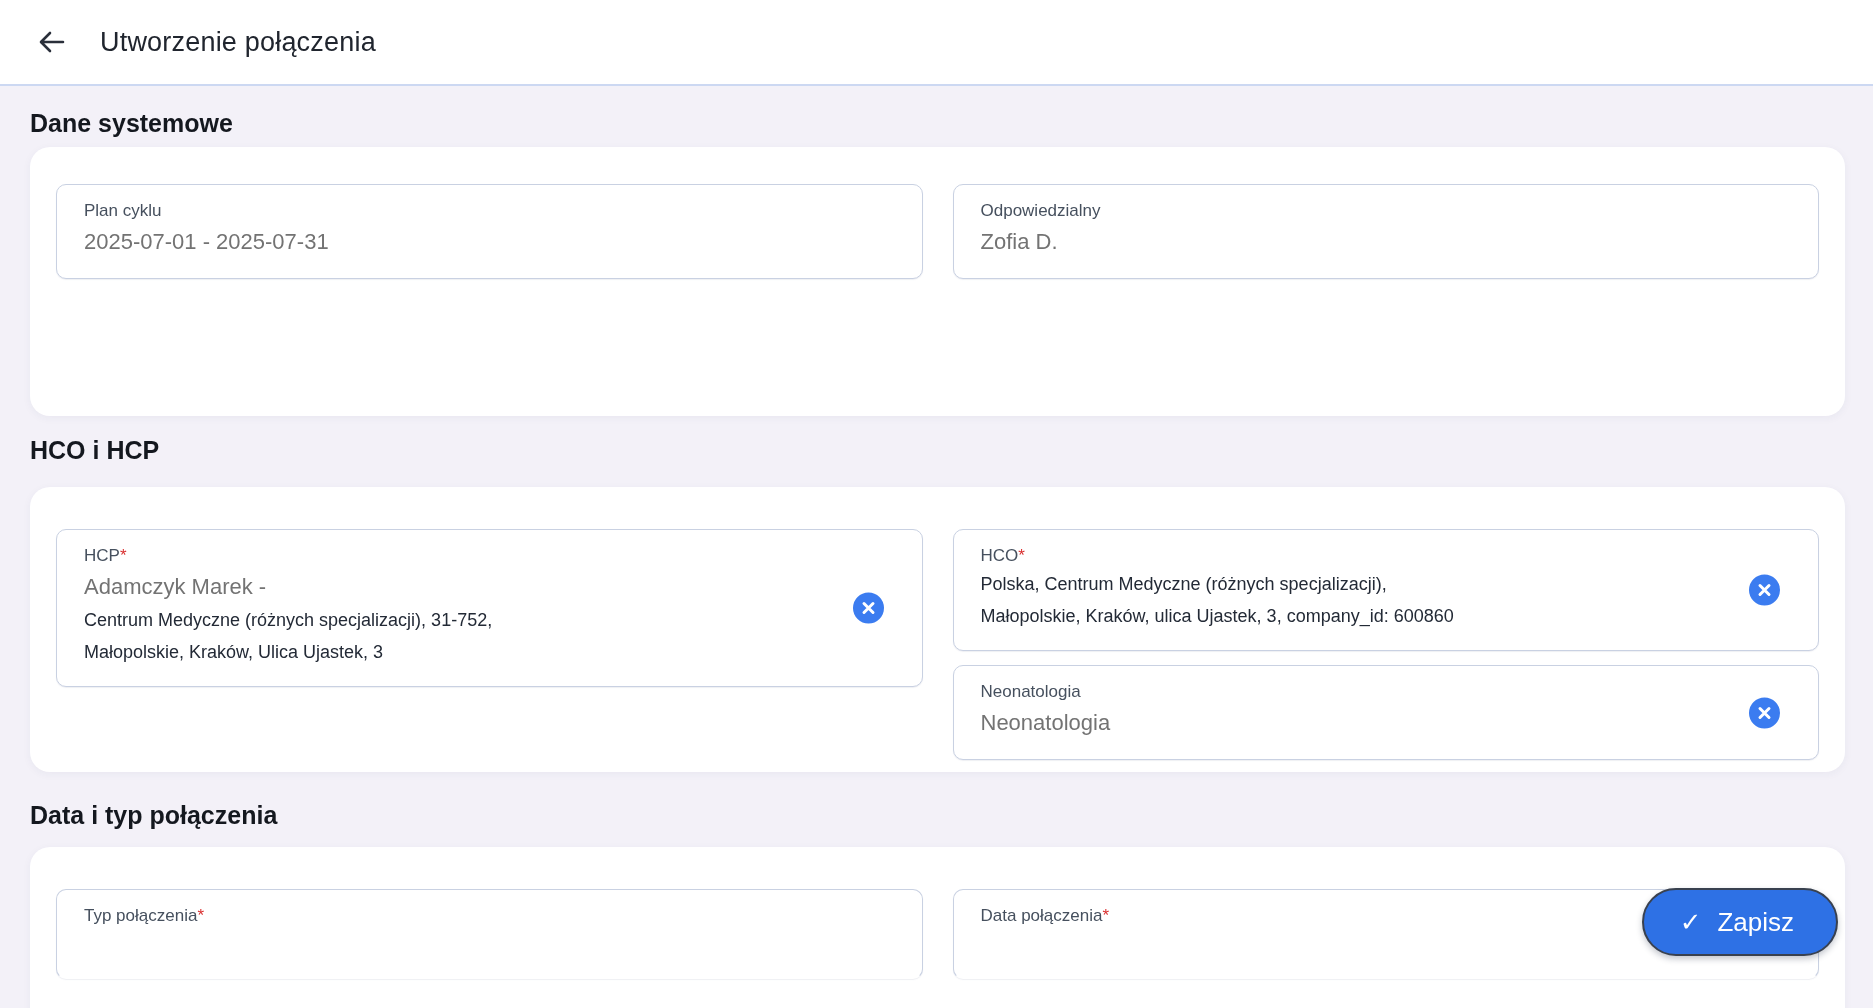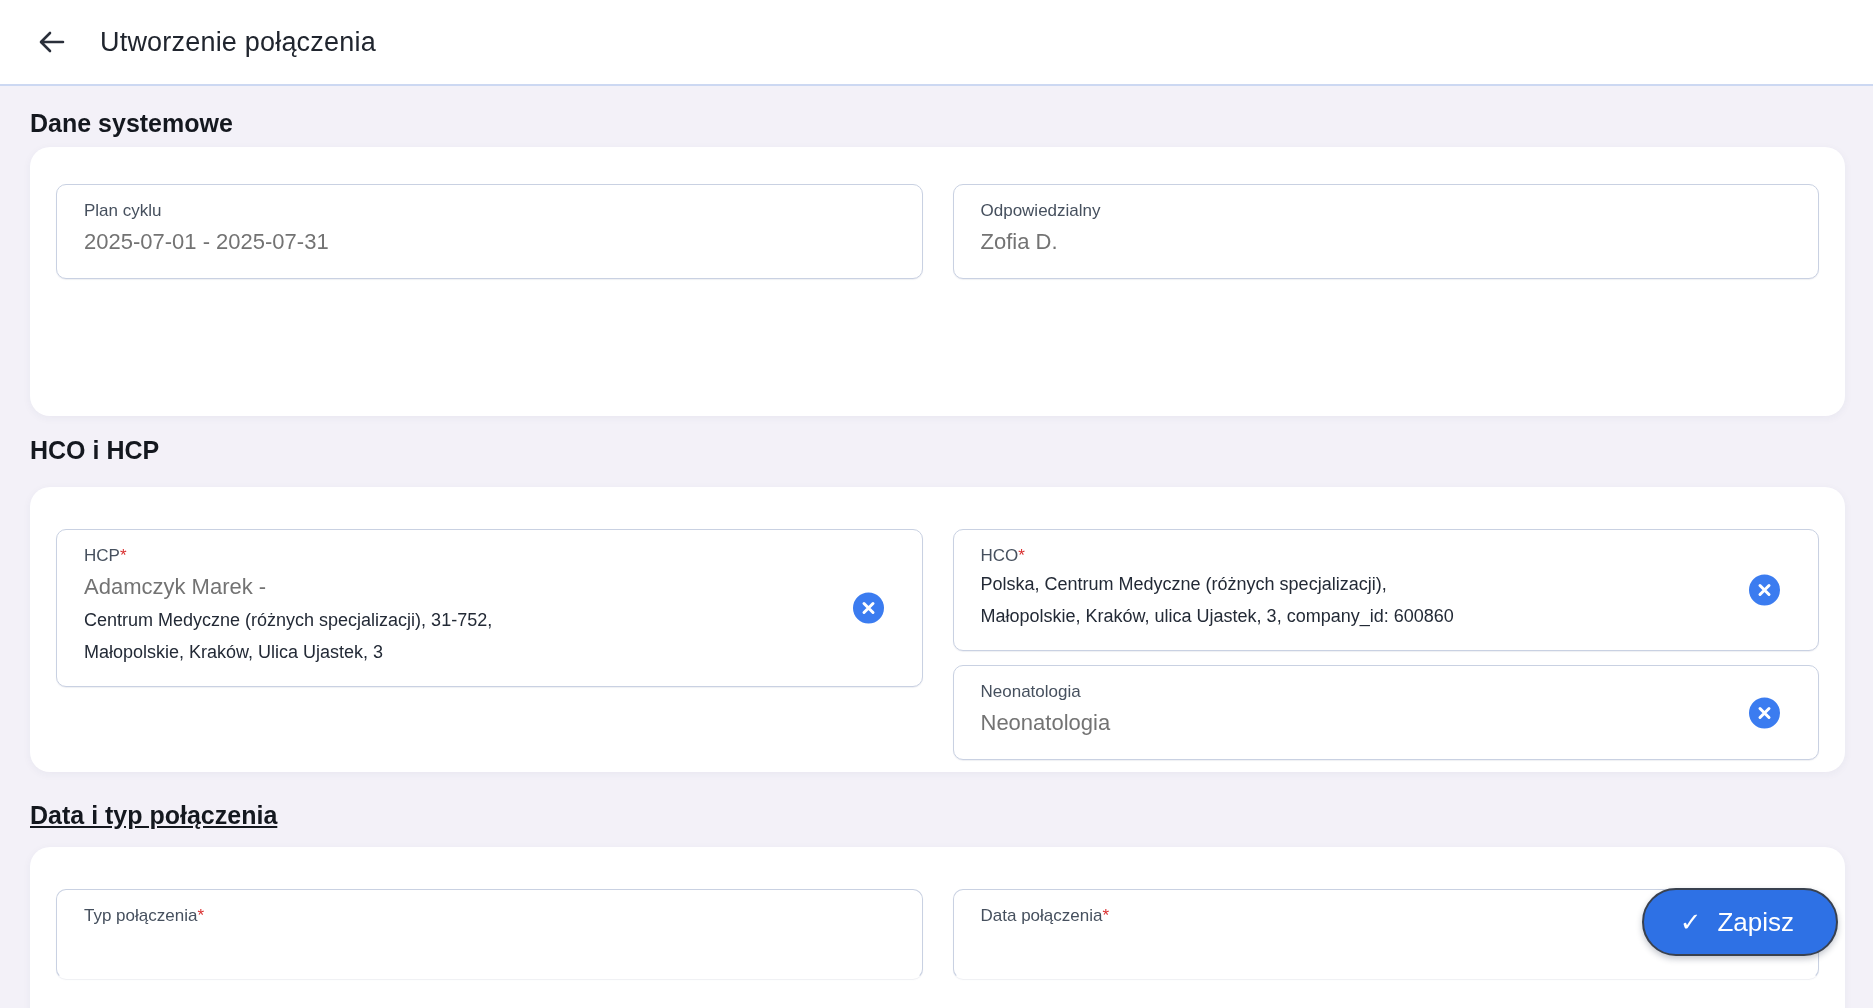--- a/index.html
+++ b/index.html
@@ -38,21 +38,21 @@
 
   
   .page { padding: 0 28px 0 30px; }
   .section-title {
     font-size: 25px;
     font-weight: 700;
     color: #14181f;
   }
   .section-title.first { margin-top: 23px; margin-bottom: 9px; }
   .section-title.second { margin-top: 20px; margin-bottom: 22px; }
-  .section-title.third { margin-top: 29px; margin-bottom: 17px; text-decoration: underline; }
+  .section-title.third { margin-top: 29px; margin-bottom: 17px; }
 
   .card {
     background: #ffffff;
     border-radius: 20px;
     box-shadow: 0 2px 8px rgba(40, 50, 90, 0.05);
     padding: 37px 26px;
   }
   .card.system { height: 269px; }
   .card.hco-hcp { padding: 42px 26px 12px; }
   .card.date-type { height: 240px; padding-top: 42px; }

